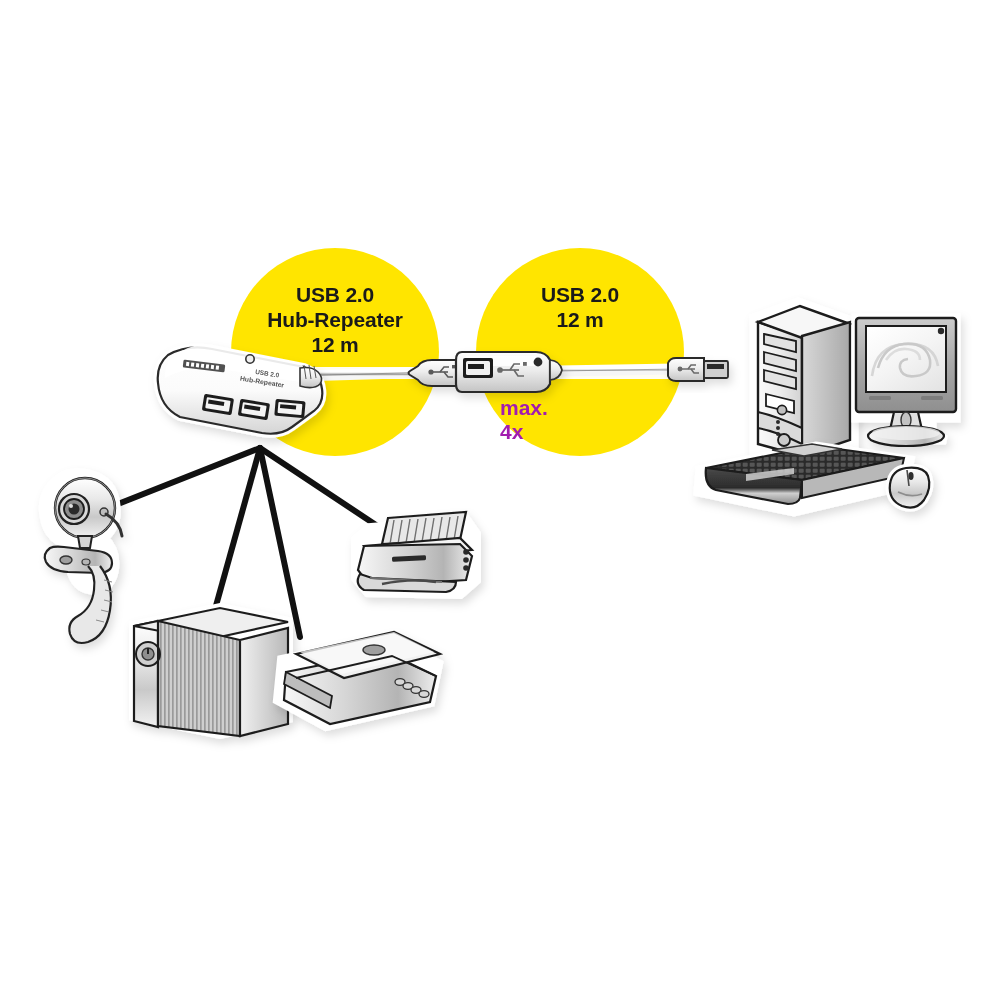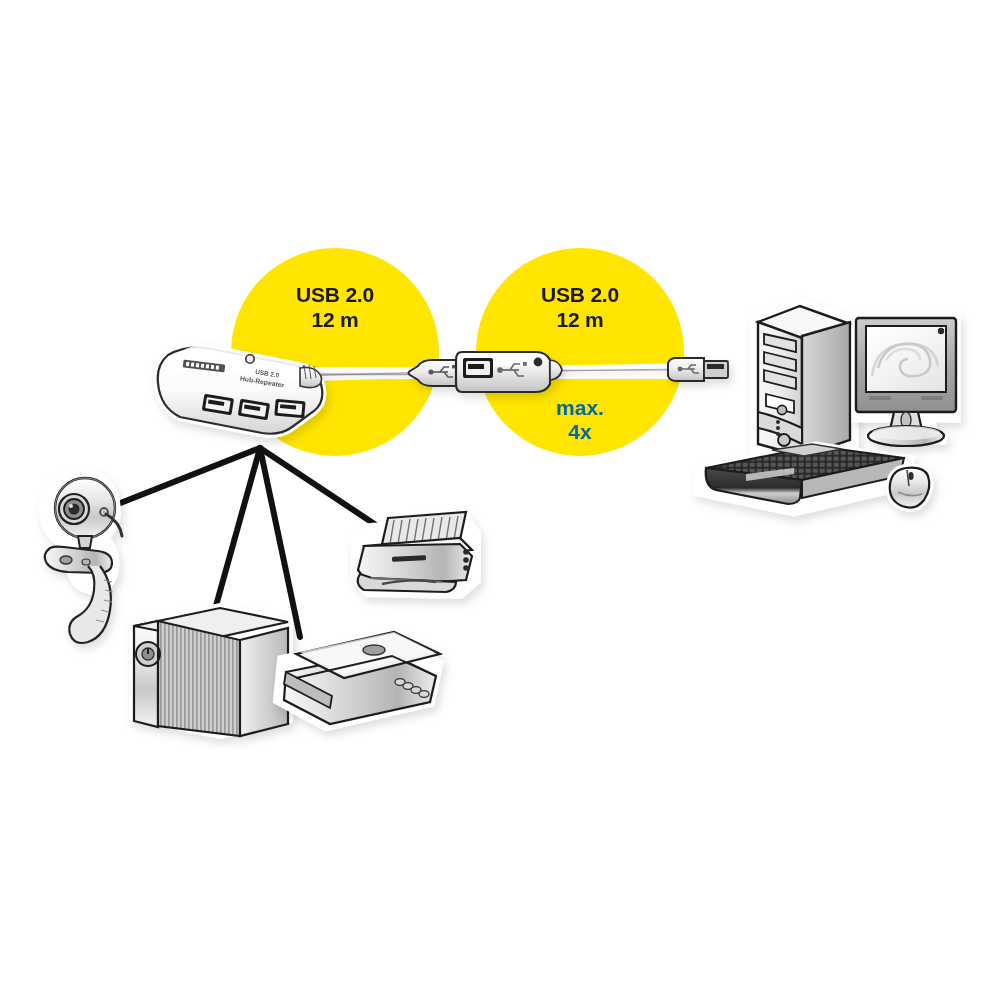--- a/index.html
+++ b/index.html
@@ -7,22 +7,22 @@
   body{width:1000px;height:1000px;font-family:"Liberation Sans",sans-serif;overflow:hidden;}
   #stage{position:relative;width:896px;height:1000px;background:#fff;padding-left:10px;}
   svg#scene{position:absolute;left:0;top:0;width:1000px;height:1000px;display:block;}
   .cap-label{
     position:absolute;text-align:center;font-family:"Liberation Sans",sans-serif;
     font-weight:bold;color:#1a1a1a;letter-spacing:-0.2px;line-height:1.18;
     pointer-events:none;white-space:nowrap;
   }
   .cap-title{font-size:21px;}
   .cap-warn{
-    position:absolute;text-align:center;font-family:"Liberation Sans",sans-serif;
-    font-weight:bold;color:#0369a1;font-size:21px;line-height:1.15;white-space:nowrap;
+    position:absolute;font-family:"Liberation Sans",sans-serif;
+    font-weight:bold;color:#a21caf;font-size:21px;line-height:1.15;white-space:nowrap;
   }
 </style>
 </head>
 <body>
 
 <div id="stage">
 
   <svg id="scene" viewBox="0 0 1000 1000">
     <defs>
       <linearGradient id="metalV" x1="0" y1="0" x2="0" y2="1">
@@ -405,20 +405,21 @@
       <path d="M906,468 q-14,2 -16,16 q-2,16 12,22 q14,5 22,-6 q8,-12 4,-24 q-4,-10 -22,-8 z" fill="url(#metalV)" stroke="#1b1b1b" stroke-width="2.2"></path>
       <path d="M907,470 l2,16" stroke="#4a4a4a" stroke-width="1.6"></path>
       <ellipse cx="911" cy="476" rx="2.6" ry="4" fill="#2e2e2e"></ellipse>
       <path d="M898,492 q12,6 24,2" stroke="#8d8d8d" stroke-width="1.6" fill="none"></path>
     </g>
 
   </svg>
 
   <div class="cap-label cap-title" style="left:235px; top:283px; width:200px;">
     <div>USB 2.0</div>
+    <div>Hub-Repeater</div>
     <div>12 m</div>
   </div>
 
   <div class="cap-label cap-title" style="left:480px; top:283px; width:200px;">
     <div>USB 2.0</div>
     <div>12 m</div>
   </div>
 
   <div class="cap-warn" style="left:500px; top:396px; width:160px;">
     <div>max.</div>

